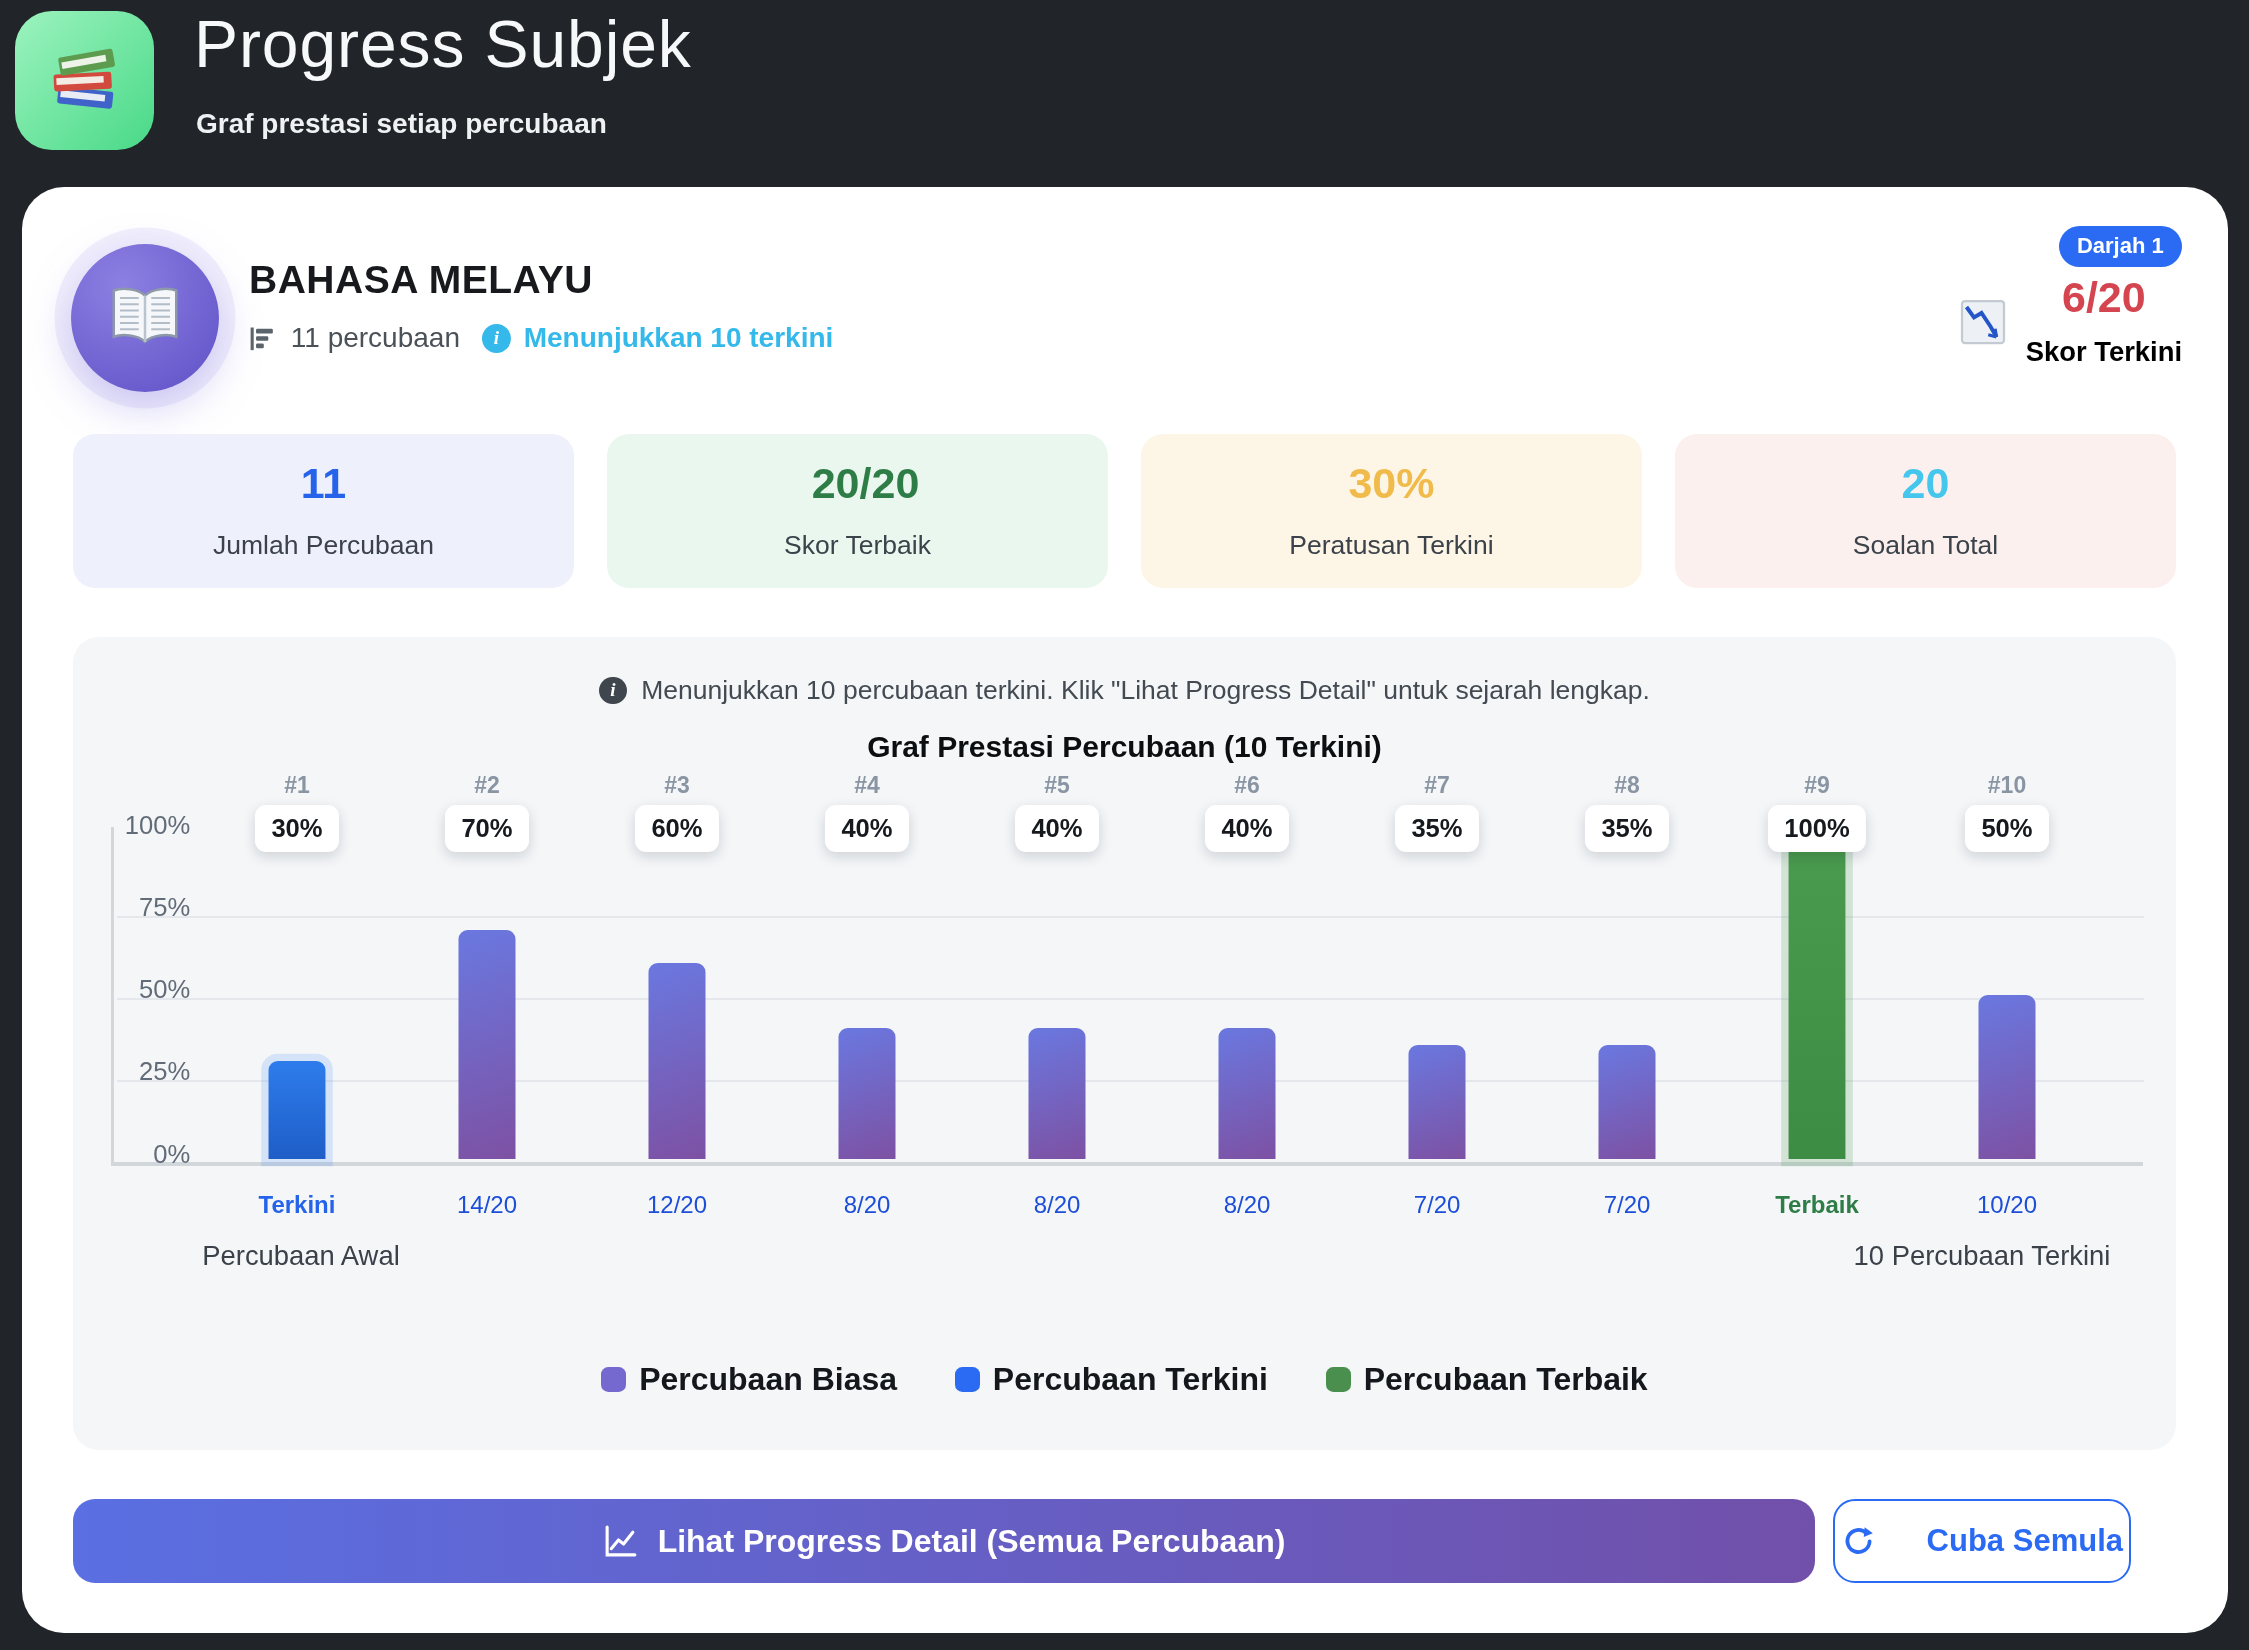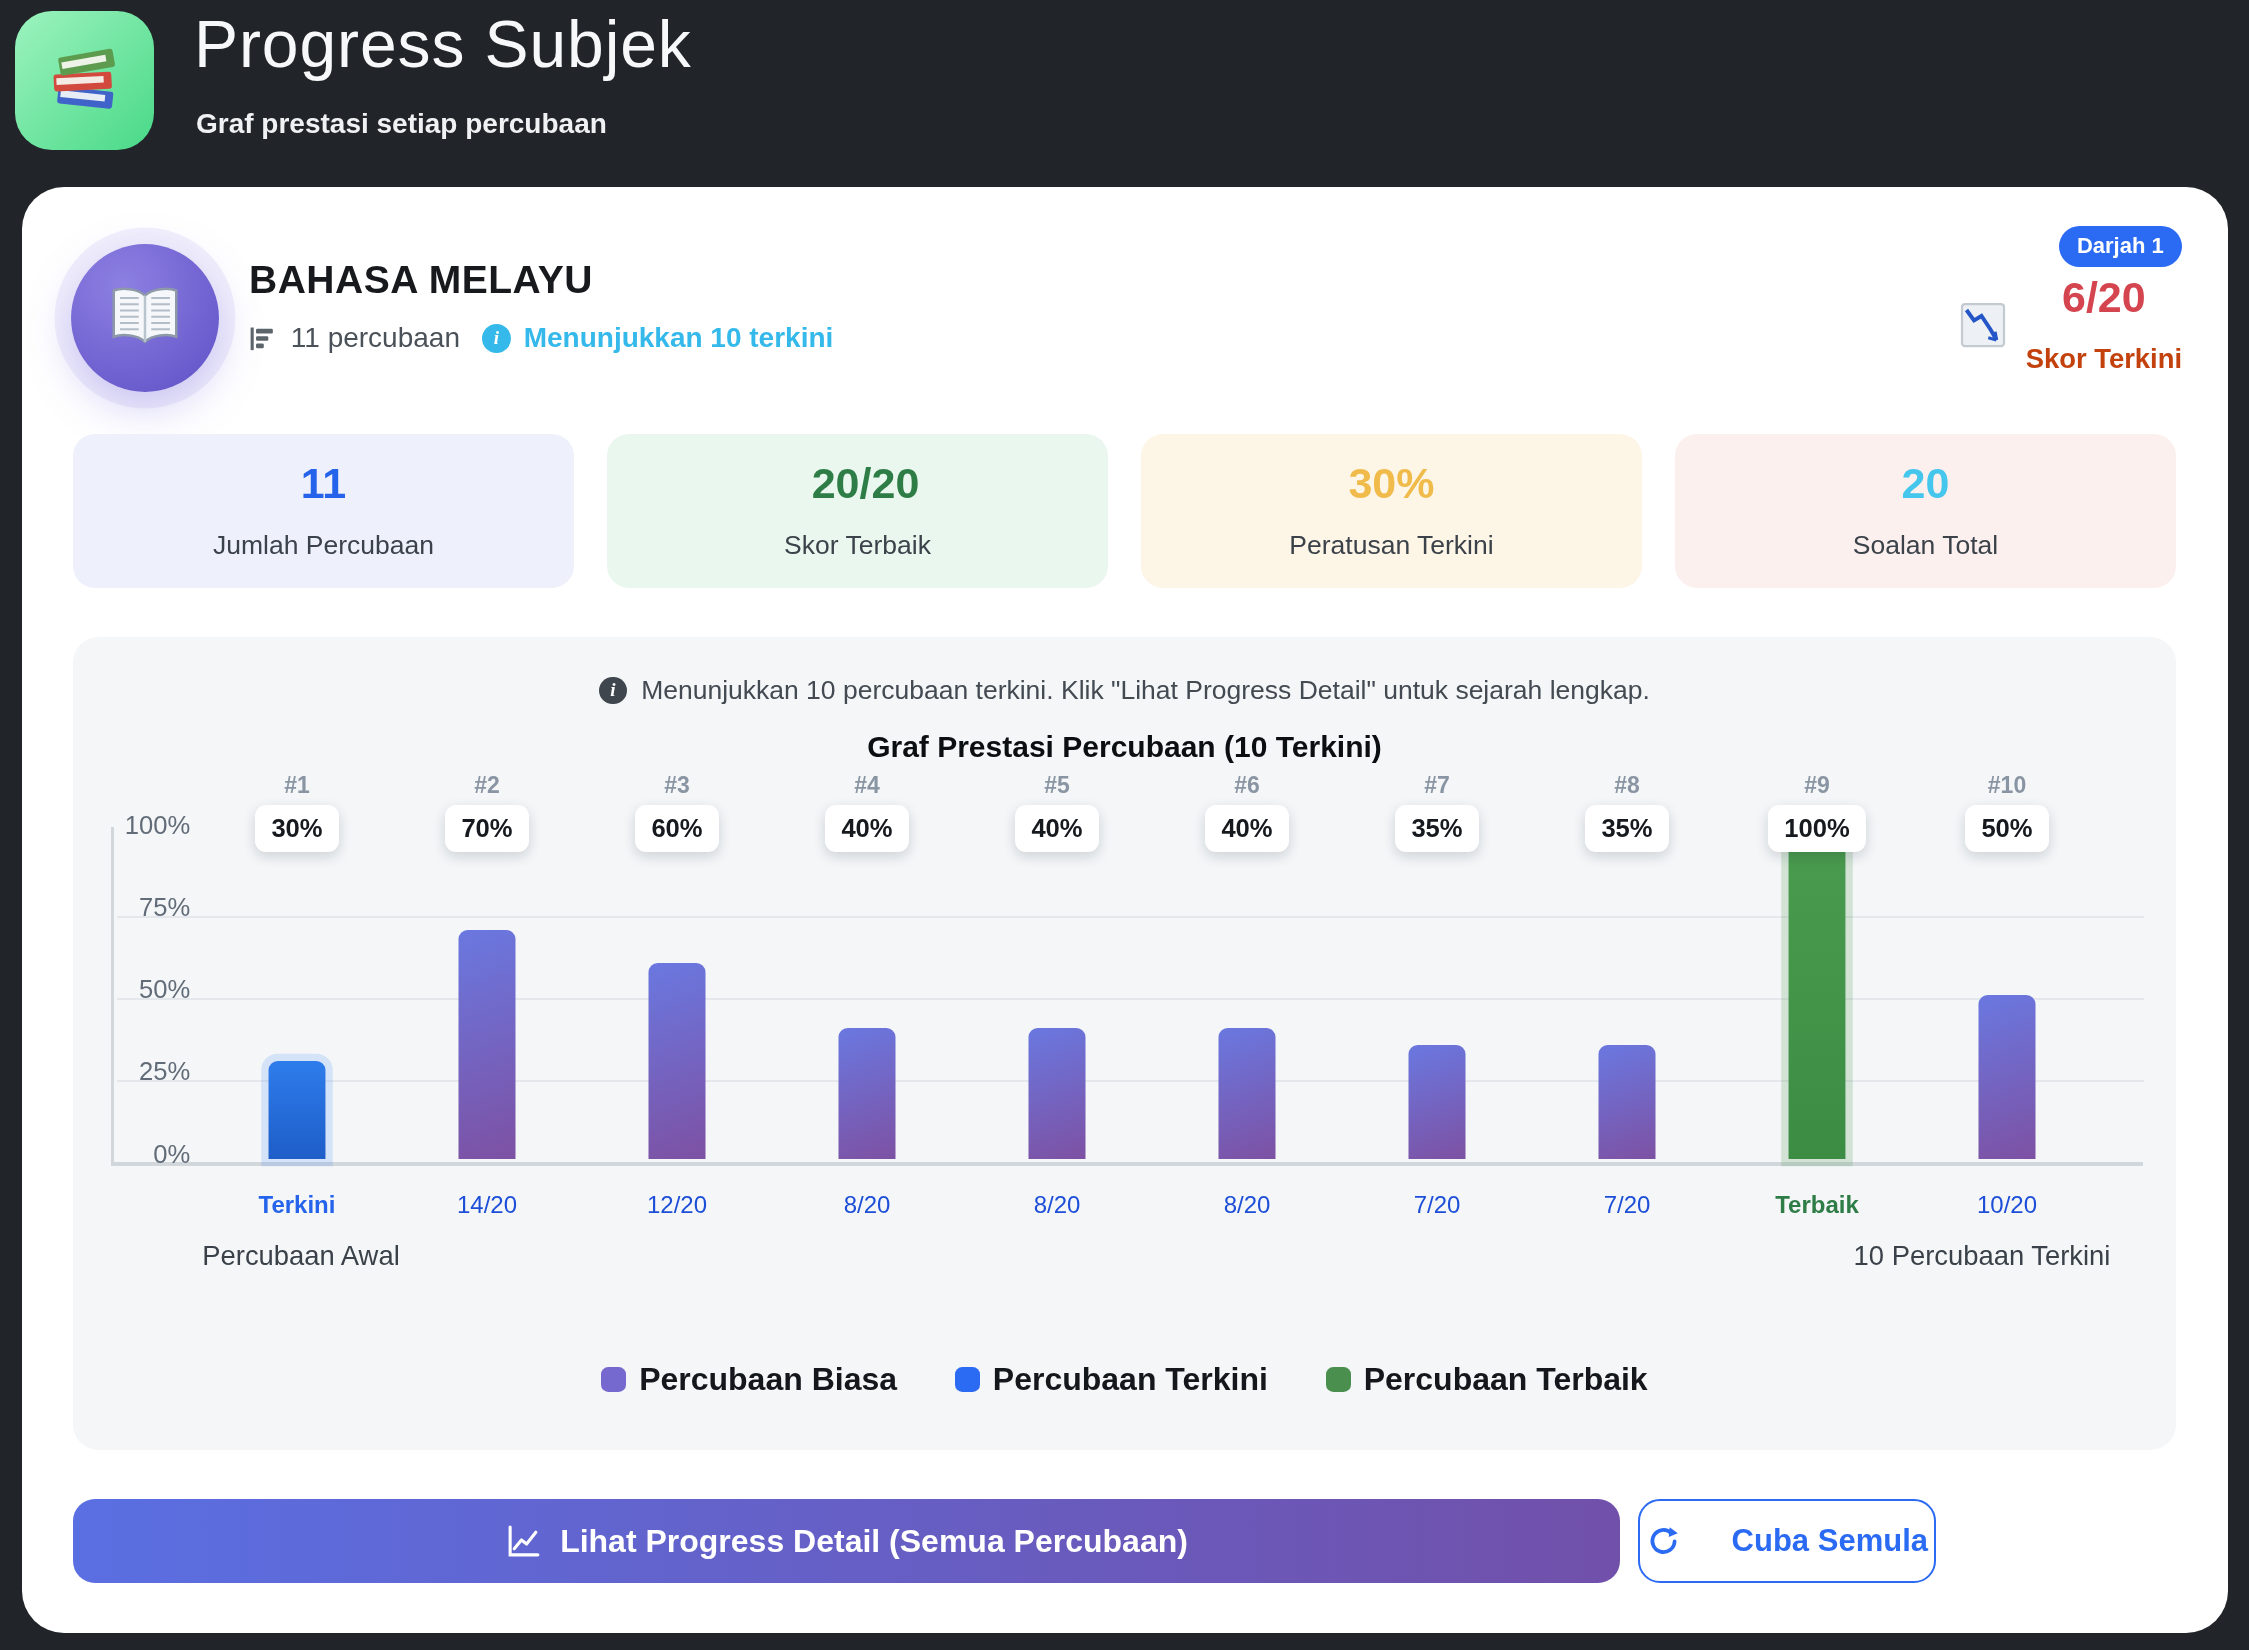--- a/index.html
+++ b/index.html
@@ -28,21 +28,21 @@
             color:#fff;font-weight:700;font-style:italic;font-family:"Liberation Serif",serif;font-size:19px;flex:0 0 auto;}
   .info-dot.cyan{background:#35b9ea;margin-left:9.1px;}
   .info-dot.dark{background:#3f464e;width:27.4px;height:27.4px;}
   .recent-note{font-size:28px;font-weight:700;color:#35b9ea;}
 
   .grade-badge{position:absolute;right:46px;top:39px;background:#2b6bf3;color:#fff;font-size:22px;font-weight:700;
                padding:7.3px 18.3px;border-radius:913px;}
   .score-block{position:absolute;right:46px;top:88px;display:flex;align-items:center;gap:18.3px;}
   .score-col{display:flex;flex-direction:column;align-items:center;}
   .score-value{font-size:43px;font-weight:800;color:#d4454f;line-height:1.05;}
-  .score-label{font-size:27.4px;font-weight:600;color:#c2410c;margin-top:23px;}
+  .score-label{font-size:27.4px;font-weight:600;color:#000000;margin-top:16px;}
 
   
   .stats-row{position:absolute;left:51px;top:247px;width:2103px;display:flex;gap:33px;}
   .stat-card{flex:1;height:154px;border-radius:22px;display:flex;flex-direction:column;align-items:center;justify-content:center;gap:25px;}
   .stat-value{font-size:43px;font-weight:800;line-height:1;}
   .stat-label{font-size:26.5px;font-weight:500;color:#3b424a;}
 
   
   .chart-panel{position:absolute;left:51px;top:450px;width:2103px;height:813px;background:#f4f6f8;border-radius:25.6px;}
   .chart-info{position:absolute;left:0;top:38px;width:100%;display:flex;align-items:center;justify-content:center;gap:14.6px;}
@@ -71,21 +71,21 @@
 
   .chart-footer-left{position:absolute;left:91px;top:603px;width:274px;text-align:center;font-size:27.4px;font-weight:500;color:#3a4149;}
   .chart-footer-right{position:absolute;left:1763px;top:603px;width:292px;text-align:center;font-size:27.4px;font-weight:500;color:#3a4149;}
 
   .chart-legend{position:absolute;left:0;top:724px;width:100%;display:flex;justify-content:center;gap:58px;}
   .legend-item{display:flex;align-items:center;gap:12.8px;}
   .legend-swatch{width:25px;height:25px;border-radius:7.3px;}
   .legend-label{font-size:32px;font-weight:600;color:#14171b;}
 
   
-  .buttons-row{position:absolute;left:51px;top:1312px;width:1863px;display:flex;gap:18.3px;}
+  .buttons-row{position:absolute;left:51px;top:1312px;width:2058px;display:flex;gap:18.3px;}
   .detail-button{flex:1;height:84px;border:none;border-radius:22px;cursor:pointer;
                  background:linear-gradient(90deg,#5a6fe2 0%,#7150aa 100%);
                  display:flex;align-items:center;justify-content:center;gap:18.3px;
                  color:#ffffff;font-size:32px;font-weight:700;font-family:"Liberation Sans",sans-serif;}
   .retry-button{width:298px;height:84px;border:2.7px solid #2b6bf3;border-radius:22px;background:#ffffff;cursor:pointer;
                 display:flex;align-items:center;justify-content:space-between;gap:14.6px;
                 color:#2b6bf3;font-size:31px;font-weight:700;font-family:"Liberation Sans",sans-serif;}
 </style>
 </head>
 <body>

